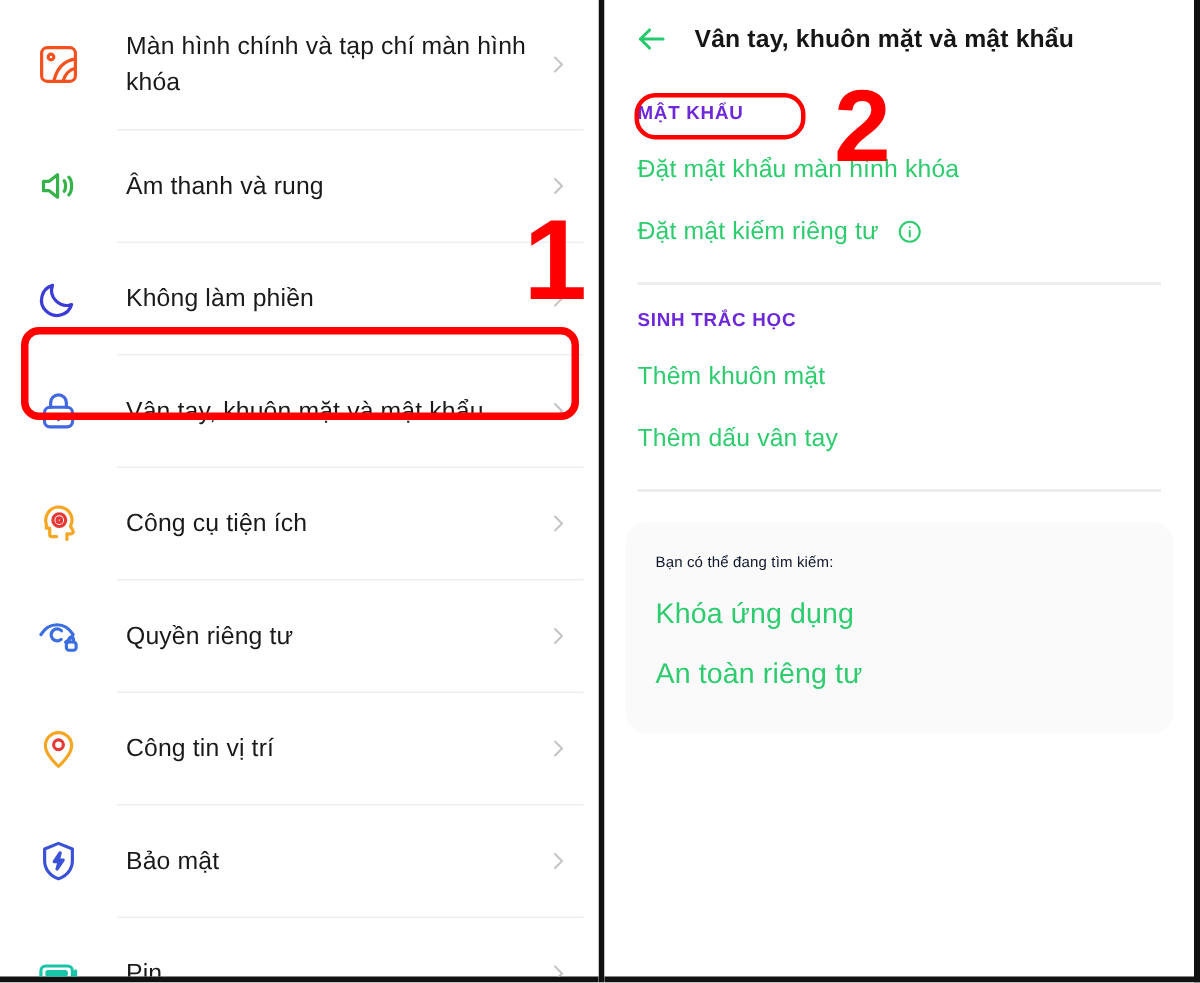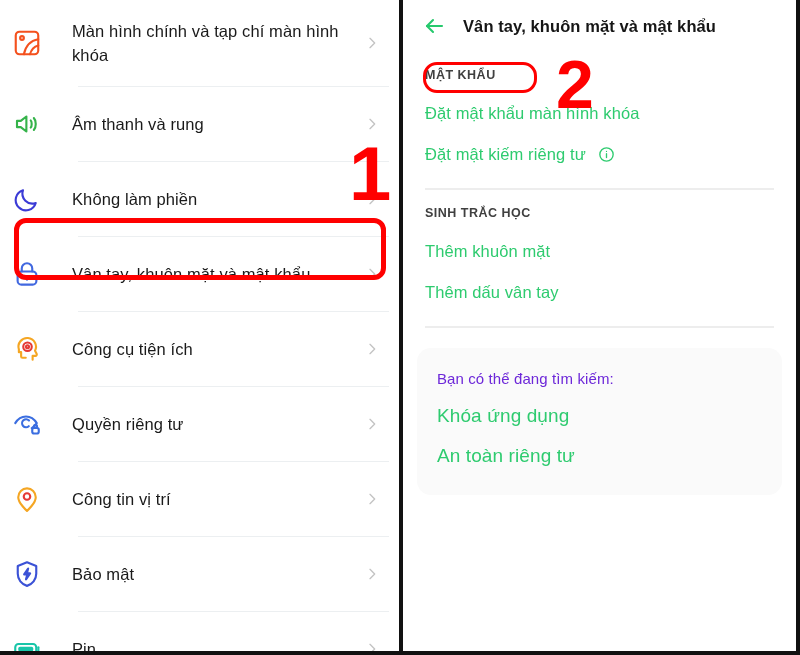--- a/index.html
+++ b/index.html
@@ -41,21 +41,21 @@
     padding: 0;
     margin: 0;
     list-style: none;
   }
 
   .settings-row {
     position: relative;
     display: flex;
     align-items: center;
     height: 74px;
-    padding: 0 18px 0 10px;
+    padding: 0 18px 0 22px;
   }
   .settings-row.tall { height: 86px; }
   .settings-row .row-icon {
     width: 34px;
     height: 34px;
     flex: 0 0 34px;
     display: flex;
     align-items: center;
     justify-content: center;
     margin-right: 28px;
@@ -104,21 +104,21 @@
     font-size: 16.5px;
     font-weight: bold;
     color: #161616;
     letter-spacing: 0.1px;
   }
 
   .section-label {
     font-size: 12.5px;
     font-weight: bold;
     letter-spacing: 0.5px;
-    color: #404040;
+    color: #6d28d9;
     padding: 16px 0 0 22px;
   }
 
   .detail-item {
     font-size: 16.5px;
     color: #2ecb6f;
     padding: 22px 0 0 22px;
     display: flex;
     align-items: center;
     letter-spacing: 0.1px;
@@ -139,22 +139,22 @@
     margin: 24px 22px 0 22px;
   }
 
   .suggest-card {
     margin: 20px 14px 0 14px;
     background: #fafafa;
     border-radius: 14px;
     padding: 22px 0 28px 0;
   }
   .suggest-title {
-    font-size: 15px;
-    color: #6d28d9;
+    font-size: 10px;
+    color: #0f172a;
     padding-left: 20px;
     letter-spacing: 0.1px;
   }
   .suggest-link {
     font-size: 19px;
     color: #2ecb6f;
     padding-left: 20px;
     margin-top: 18px;
     letter-spacing: 0.1px;
   }

